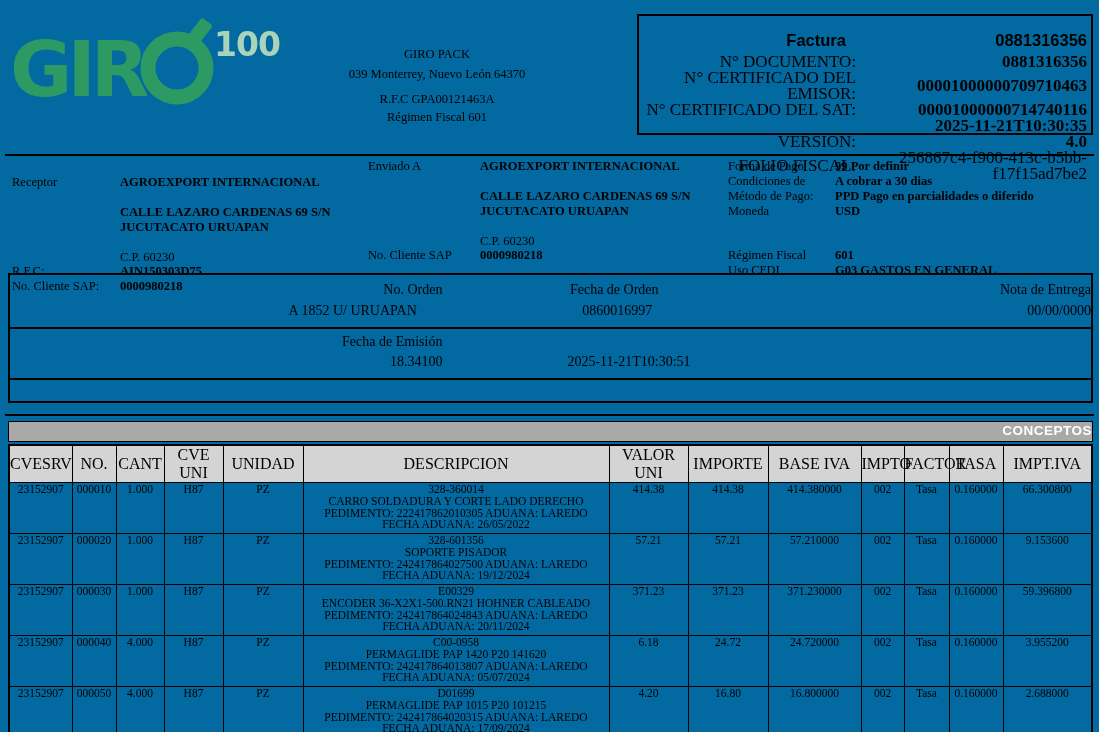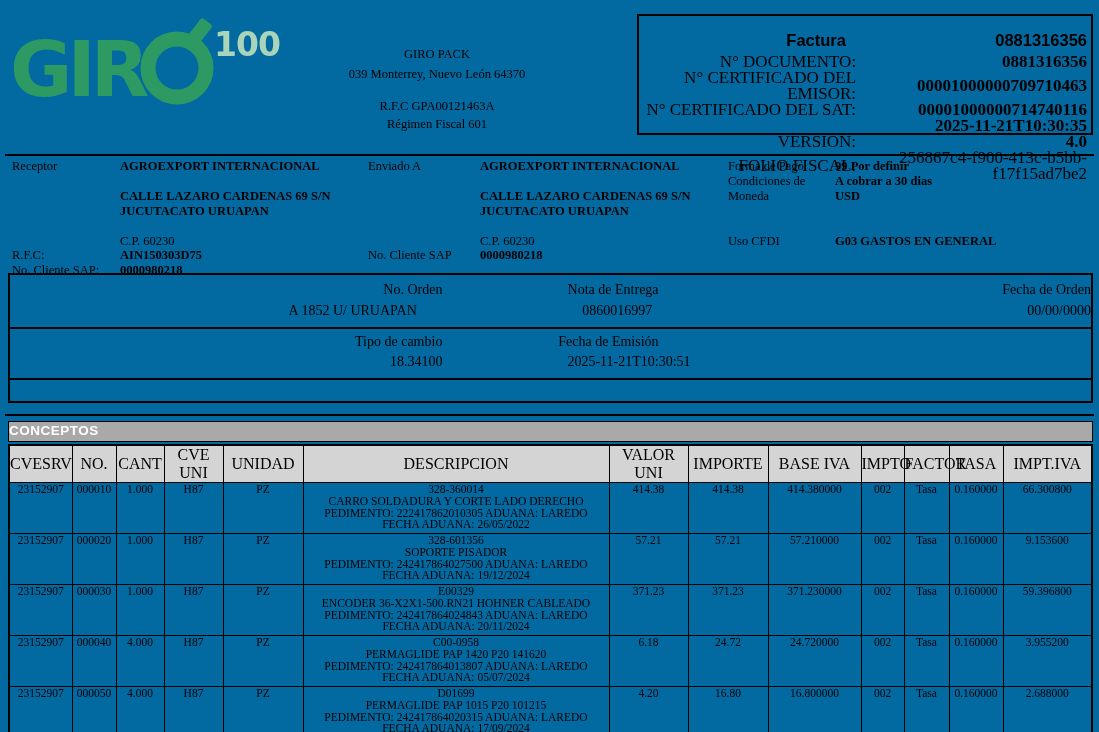--- a/index.html
+++ b/index.html
@@ -5,21 +5,21 @@
   html,body{margin:0;padding:0;background:#fff;}
   .page{position:relative;width:1099px;height:732px;background:#0369a1;color:#000;
         font-family:"Liberation Serif",serif;overflow:hidden;}
 
   
   .logo{position:absolute;left:14px;top:16px;}
 
   
   .company{position:absolute;left:262px;top:44px;width:350px;text-align:center;
            font-size:12.5px;line-height:20px;}
-  .company .rfc-block{margin-top:13px;line-height:18px;}
+  .company .rfc-block{margin-top:6px;line-height:18px;}
 
   
   .invoice-box{position:absolute;left:637px;top:14px;width:456px;height:121px;
                border:2px solid #000;box-sizing:border-box;padding:1px 4px;}
   .fb-title-row{display:flex;align-items:baseline;height:23px;padding-top:14px;}
   .fb-title{flex:0 0 78%;text-align:center;
             font:bold 16.5px "Liberation Sans",sans-serif;}
   .fb-number{flex:1;text-align:right;font:bold 16.5px "Liberation Sans",sans-serif;}
   .fb-row{display:flex;line-height:16px;font-size:17px;align-items:center;}
   .fb-label{flex:0 0 48%;text-align:right;}
@@ -27,40 +27,40 @@
   .b{font-weight:bold;}
 
   
   .hr1{position:absolute;left:5px;right:5px;top:154px;height:2px;background:#000;}
   .hr2{position:absolute;left:5px;right:5px;top:414px;height:2px;background:#000;}
 
   
   .party{position:absolute;top:159px;font-size:12.5px;}
   .party .p-row{display:flex;line-height:14.9px;min-height:14.9px;white-space:pre;}
   .party .p-label{flex:0 0 var(--lw);}
-  .party-receptor{left:12px;--lw:108px;width:350px;}
+  .party-receptor{left:12px;--lw:108px;width:350px;margin-top:16px;}
   .party-enviado{left:368px;--lw:112px;width:350px;}
   .party-payment{left:728px;--lw:107px;width:365px;}
 
   
   .order-box{position:absolute;left:8px;top:273px;width:1085px;height:130px;
              border:2px solid #000;box-sizing:border-box;}
   .o-row{display:flex;text-align:right;font-size:14px;}
   .o-cell{box-sizing:border-box;}
   .o-cell:nth-child(1){width:40%;}
   .o-cell:nth-child(2){width:20%;}
   .o-cell:nth-child(3){width:40%;}
   .o-labels{padding-top:7px;height:21px;}
   .o-values{height:24px;border-bottom:2px solid #000;gap:32px;}
   .o-labels2{padding-top:5px;height:20px;}
 
   
   .band{position:absolute;left:8px;top:421px;width:1085px;height:21px;
         background:#a9a9a9;border:1px solid #000;box-sizing:border-box;
-        text-align:left;color:#fff;
+        text-align:right;color:#fff;
         font:bold 13.5px "Liberation Sans",sans-serif;line-height:18px;
         letter-spacing:.5px;}
   .concepts{position:absolute;left:8px;top:444px;width:1085px;
             border-collapse:collapse;border:2px solid #000;table-layout:fixed;}
   .concepts th{background:#d4d4d4;font-weight:normal;font-size:16px;height:18px;
                border:1px solid #000;padding:0;}
   .concepts td{border:1px solid #000;vertical-align:top;text-align:center;
                font-size:11.5px;line-height:11.8px;height:49px;padding:1px 1px 0;}
   .col-1{width:63px}.col-2{width:44px}.col-3{width:48px}.col-4{width:59px}
   .col-5{width:80px}.col-6{width:306px}.col-7{width:79px}.col-8{width:80px}
@@ -136,39 +136,40 @@
       <div class="p-row"><span class="p-label">&nbsp;</span><span class="p-value">&nbsp;</span></div>
       <div class="p-row"><span class="p-label">&nbsp;</span><span class="p-value b">CALLE LAZARO CARDENAS 69 S/N</span></div>
       <div class="p-row"><span class="p-label">&nbsp;</span><span class="p-value b">JUCUTACATO URUAPAN</span></div>
       <div class="p-row"><span class="p-label">&nbsp;</span><span class="p-value">&nbsp;</span></div>
       <div class="p-row"><span class="p-label">&nbsp;</span><span class="p-value">C.P. 60230</span></div>
       <div class="p-row"><span class="p-label">No. Cliente SAP</span><span class="p-value b">0000980218</span></div>
     </div>
   <div class="party party-payment">
       <div class="p-row"><span class="p-label">Forma de Pago:</span><span class="p-value b">99 Por definir</span></div>
       <div class="p-row"><span class="p-label">Condiciones de</span><span class="p-value b">A cobrar a 30 dias</span></div>
+      <div class="p-row"><span class="p-label">Método de Pago:</span><span class="p-value b">PPD Pago en parcialidades o diferido</span></div>
       <div class="p-row"><span class="p-label">Moneda</span><span class="p-value b">USD</span></div>
       <div class="p-row"><span class="p-label">&nbsp;</span><span class="p-value">&nbsp;</span></div>
       <div class="p-row"><span class="p-label">&nbsp;</span><span class="p-value">&nbsp;</span></div>
+      <div class="p-row"><span class="p-label">Régimen Fiscal</span><span class="p-value b">601</span></div>
       <div class="p-row"><span class="p-label">Uso CFDI</span><span class="p-value b">G03 GASTOS EN GENERAL</span></div>
     </div>
 
   <div class="order-box">
       <div class="o-row o-labels">
         <div class="o-cell">No. Orden</div>
+        <div class="o-cell">Fecha de Orden</div>
         <div class="o-cell">Nota de Entrega</div>
-        <div class="o-cell">Fecha de Orden</div>
       </div>
       <div class="o-row o-values">
         <div class="o-cell">A 1852 U/ URUAPAN</div>
         <div class="o-cell">0860016997</div>
         <div class="o-cell">00/00/0000</div>
       </div>
       <div class="o-row o-labels2">
-        <div class="o-cell">Tipo de cambio</div>
         <div class="o-cell">Fecha de Emisión</div>
       </div>
       <div class="o-row o-values">
         <div class="o-cell">18.34100</div>
         <div class="o-cell">2025-11-21T10:30:51</div>
       </div>
     </div>
 
   <div class="hr2"></div>
   <div class="band">CONCEPTOS</div>

